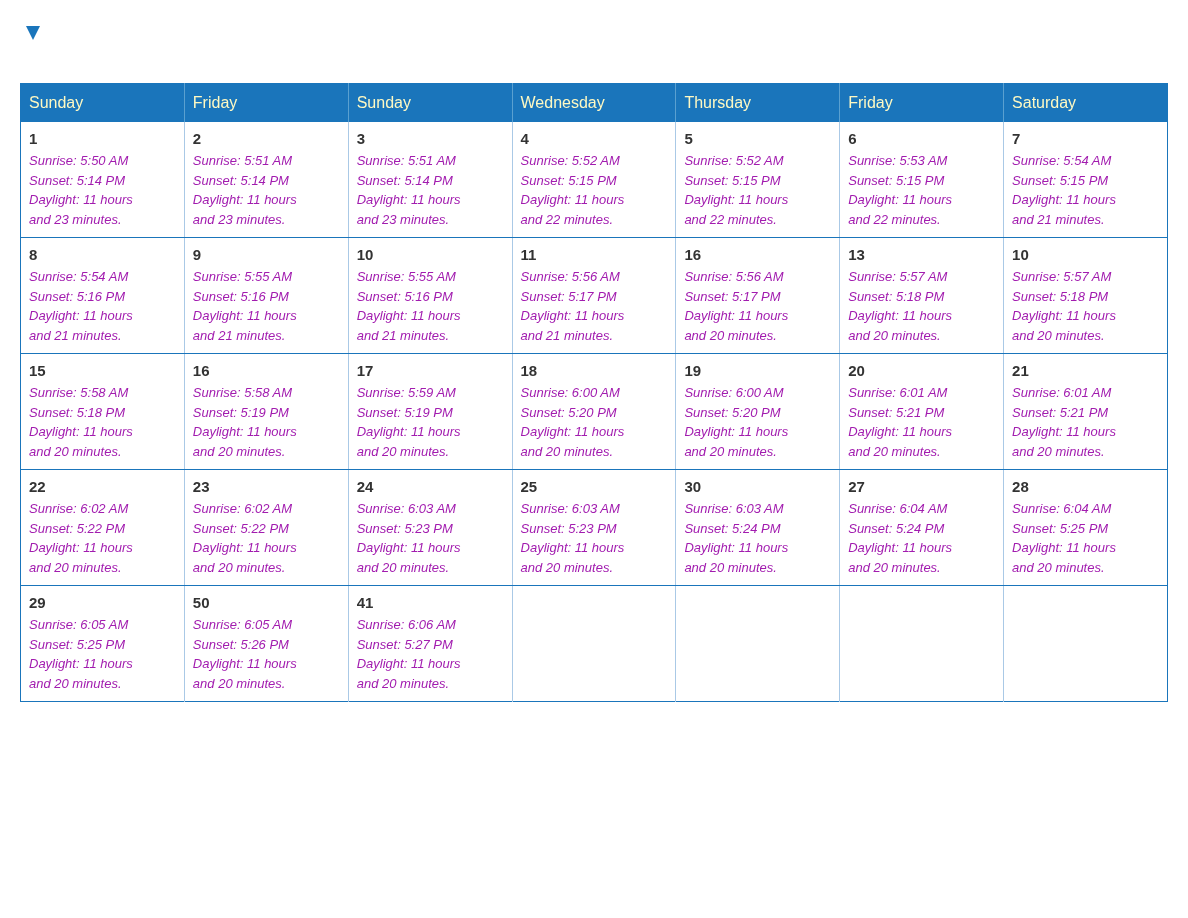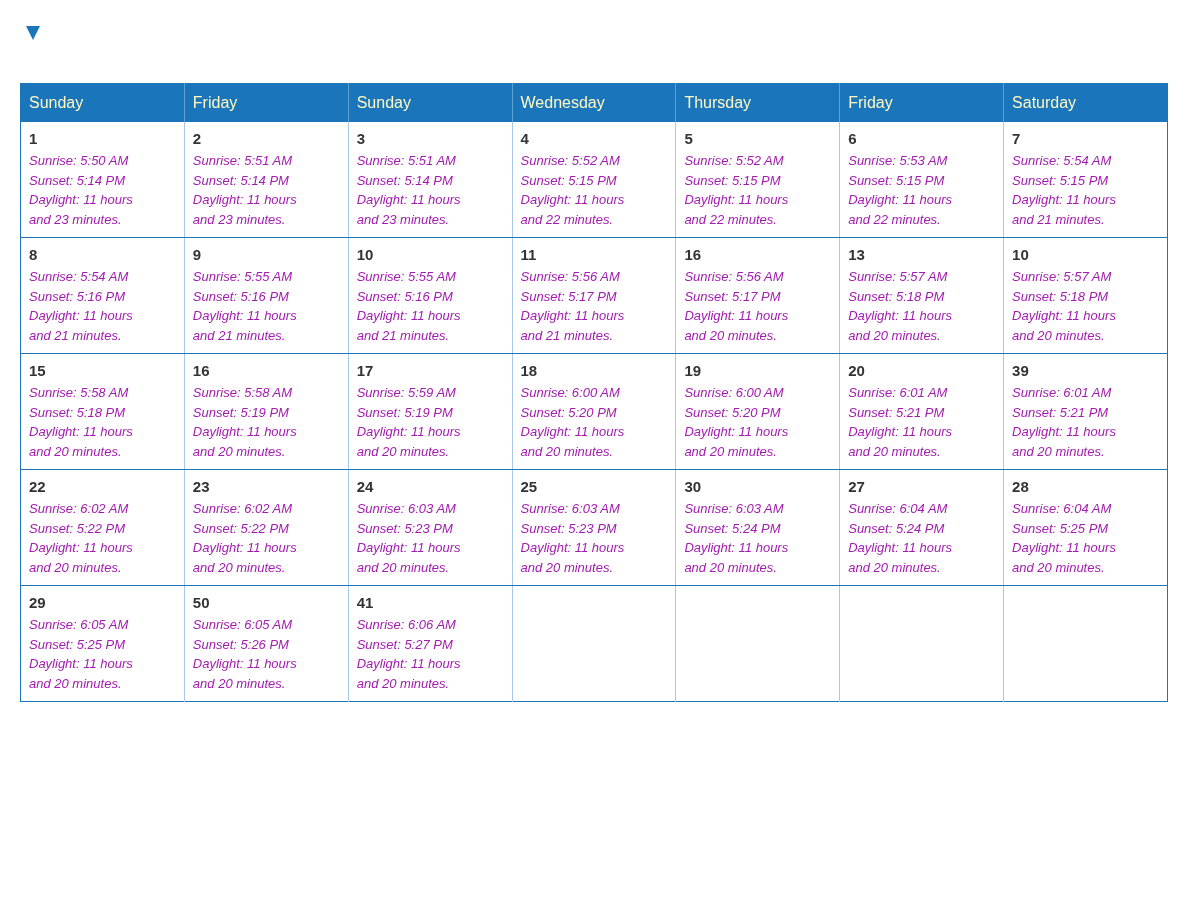--- a/index.html
+++ b/index.html
@@ -311,21 +311,21 @@
         <td>
         <span class="day-number">20</span>
         <div class="day-info">
           Sunrise: 6:01 AM<br>
           Sunset: 5:21 PM<br>
           Daylight: 11 hours<br>
           and 20 minutes.
         </div>
       </td>
         <td>
-        <span class="day-number">39</span>
+        <span class="day-number">21</span>
         <div class="day-info">
           Sunrise: 6:01 AM<br>
           Sunset: 5:21 PM<br>
           Daylight: 11 hours<br>
           and 20 minutes.
         </div>
       </td>
       </tr>
       <tr>
         <td>

